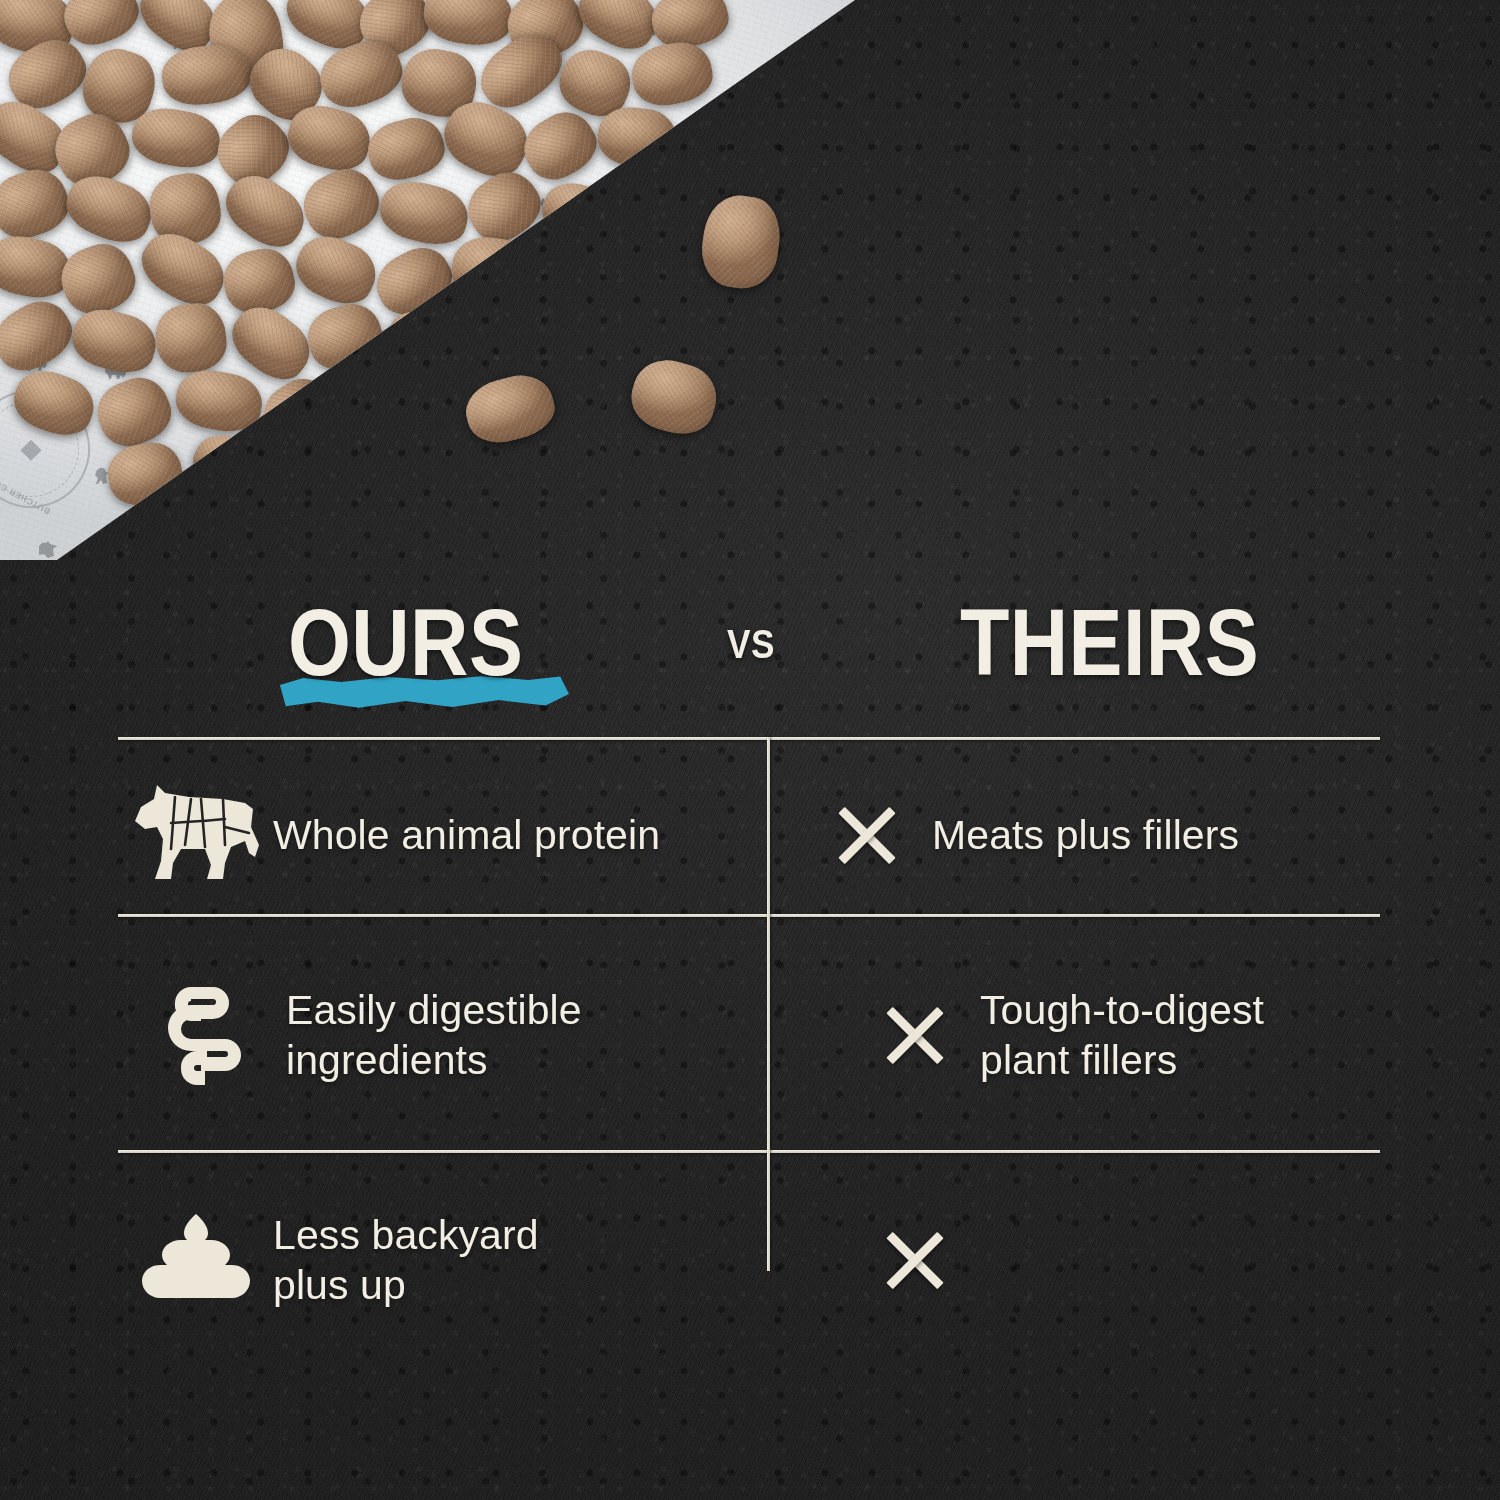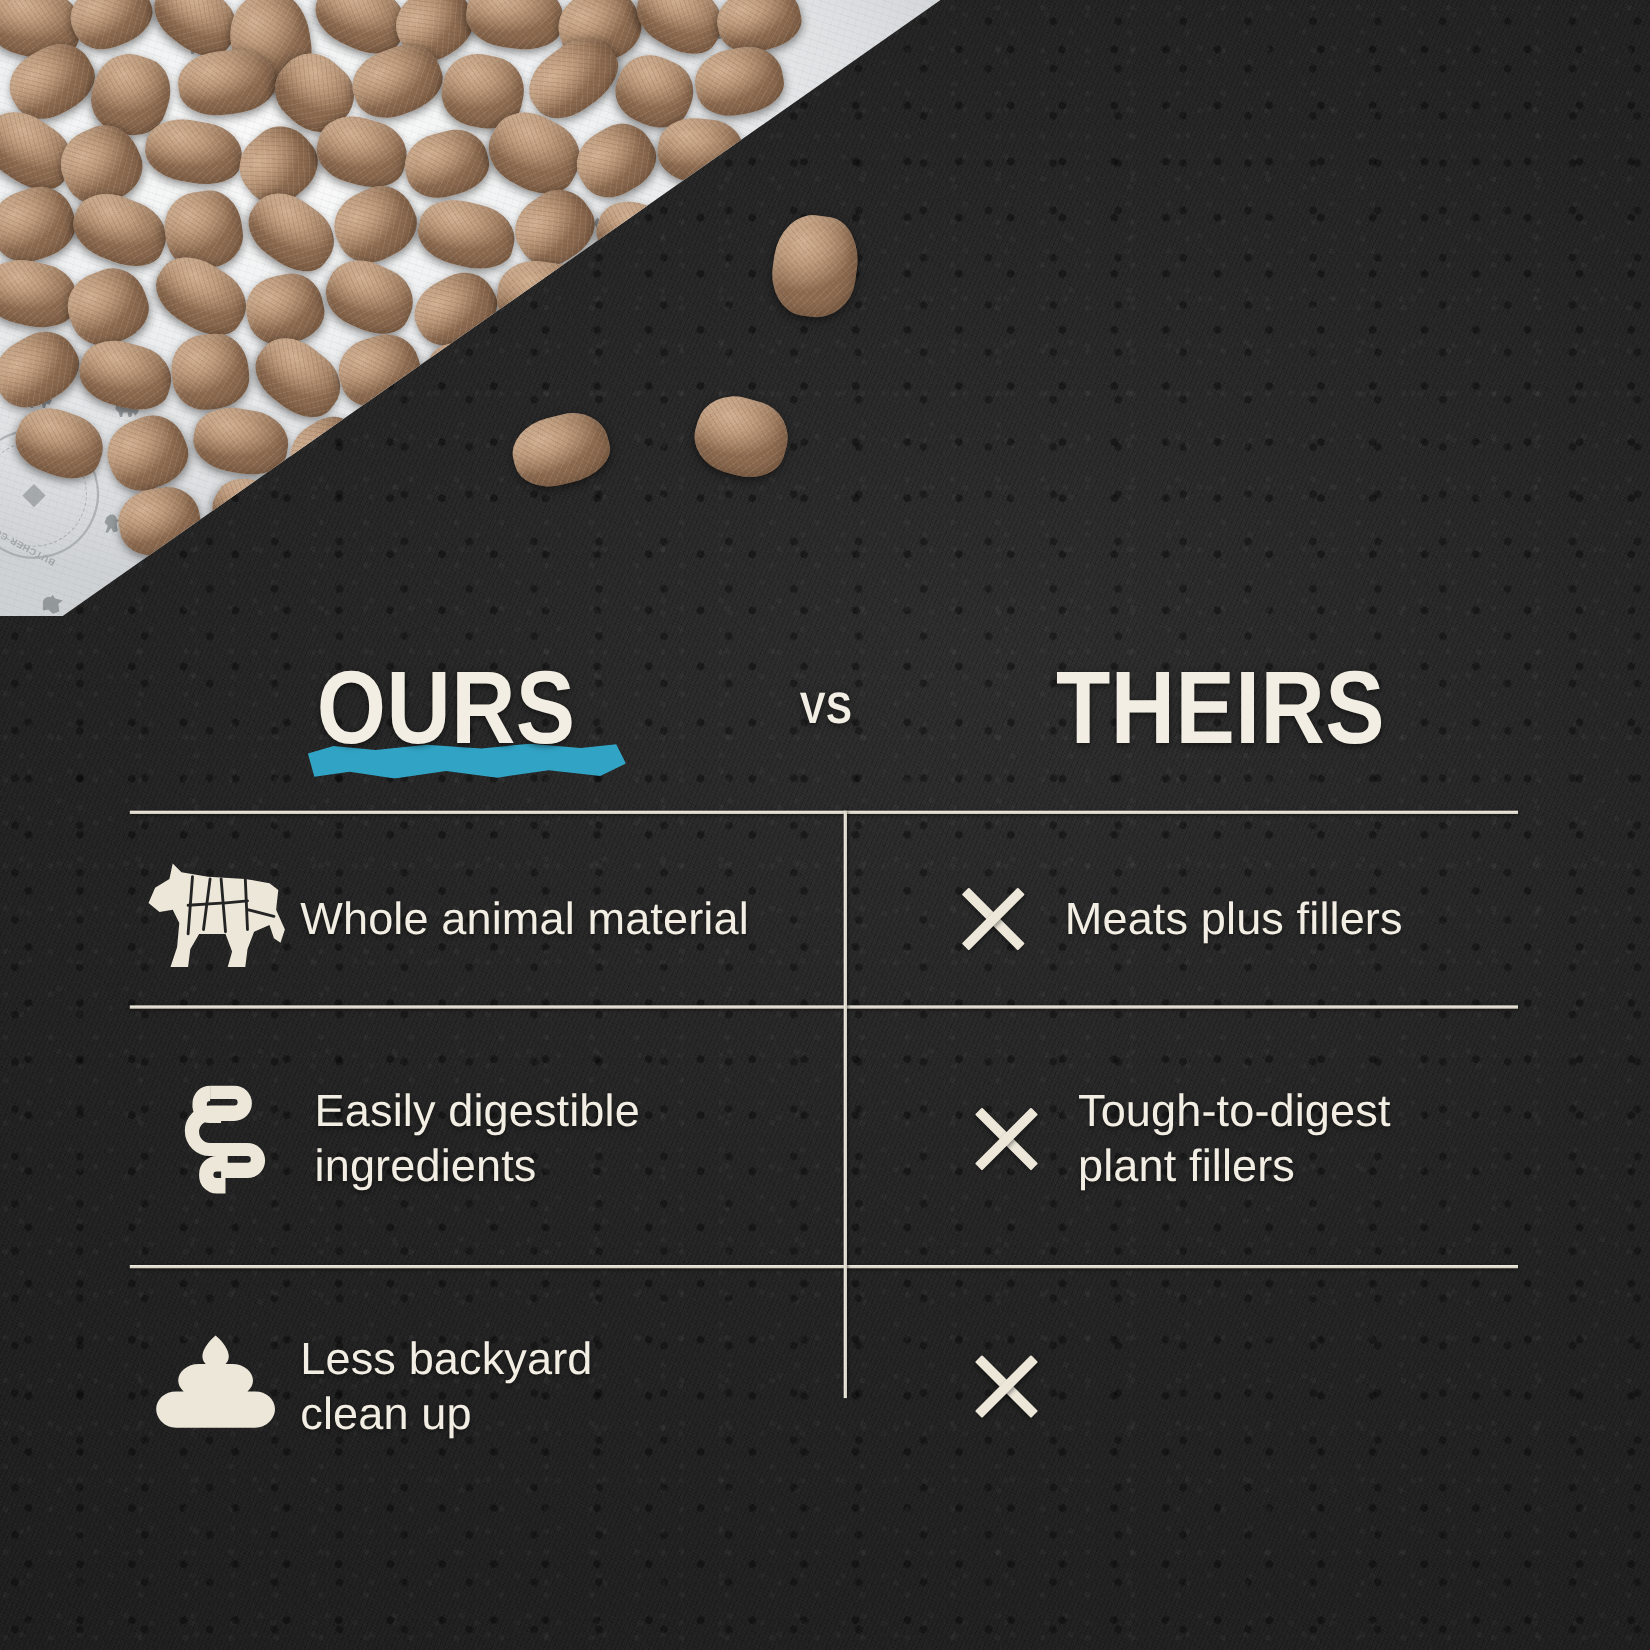--- a/index.html
+++ b/index.html
@@ -141,21 +141,21 @@
 
   
   #c-l1{ left:118px; top:760px; width:645px; height:150px; }
   #c-l1 .ico{ width:155px; }
   #c-l2{ left:131px; top:940px; width:645px; height:190px; }
   #c-l2 .ico{ width:155px; }
   #c-l3{ left:118px; top:1185px; width:645px; height:150px; }
   #c-l3 .ico{ width:155px; }
 
   
-  #c-r1{ left:838px; top:760px; width:540px; height:150px; }
+  #c-r1{ left:802px; top:760px; width:540px; height:150px; }
   #c-r2{ left:850px; top:940px; width:540px; height:190px; }
   #c-r3{ left:850px; top:1185px; width:540px; height:150px; }
   .cell.right .ico{ width:130px; }
 
   
   .xmark{ position:relative; width:62px; height:62px; }
   .xmark i{
     position:absolute; left:50%; top:50%; width:72px; height:9px;
     background:#EDE7DA; border-radius:1px; margin:-4.5px 0 0 -36px;
     box-shadow:0 2px 4px rgba(0,0,0,.4);
@@ -316,21 +316,21 @@
           <path d="M48 14 L44 66"></path>
           <path d="M58 62 L64 16"></path>
           <path d="M44 40 L74 38"></path>
           <path d="M74 16 L78 64"></path>
           <path d="M96 16 L98 62"></path>
           <path d="M76 38 L98 36"></path>
           <path d="M98 44 L122 50"></path>
         </g>
       </svg>
     </div>
-    <div class="txt">Whole animal material</div>
+    <div class="txt">Whole animal protein</div>
   </div>
 
   <div class="cell right" id="c-r1">
     <div class="ico">
       <div class="xmark">
           <i></i>
           <i></i>
         </div>
     </div>
     <div class="txt">Meats plus fillers</div>
@@ -359,21 +359,21 @@
 plant fillers</div>
   </div>
 
   <div class="cell left" id="c-l3">
     <div class="ico">
       <svg width="110" height="96" viewBox="0 0 110 96">
         <path class="fillcream" d="M55 2 c7 6 12 13 12 19 c0 3-1 5-3 7 h6 c11 0 19 7 19 15 c0 4-2 7-5 10 h7 c10 0 18 7 18 16 c0 9-8 17-18 17 H19 C9 86 1 78 1 69 c0-9 8-16 18-16 h7 c-3-3-5-6-5-10 c0-8 8-15 19-15 h6 c-2-2-3-4-3-7 C43 15 48 8 55 2 Z"></path>
       </svg>
     </div>
     <div class="txt">Less backyard
-clean up</div>
+plus up</div>
   </div>
 
   <div class="cell right" id="c-r3">
     <div class="ico">
       <div class="xmark">
           <i></i>
           <i></i>
         </div>
     </div>
   </div>

